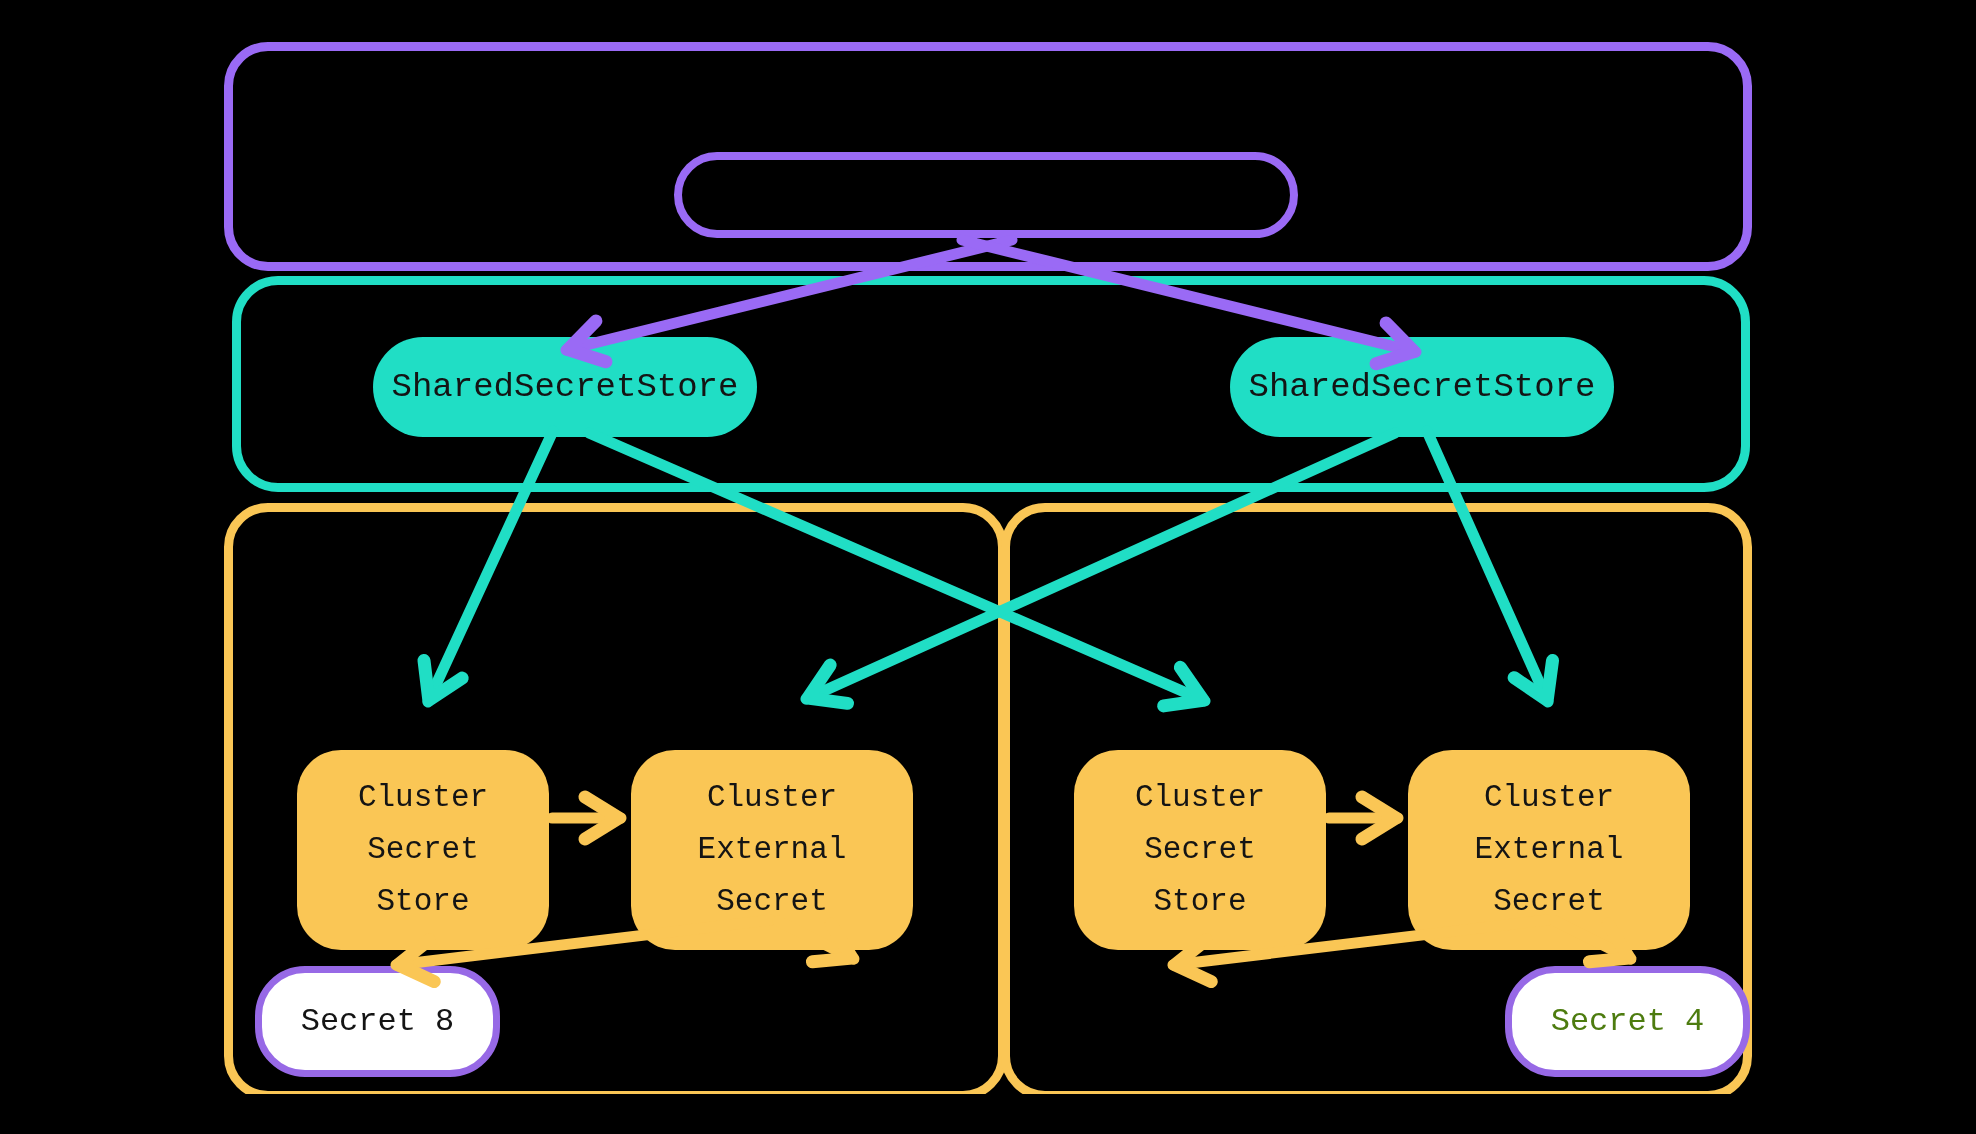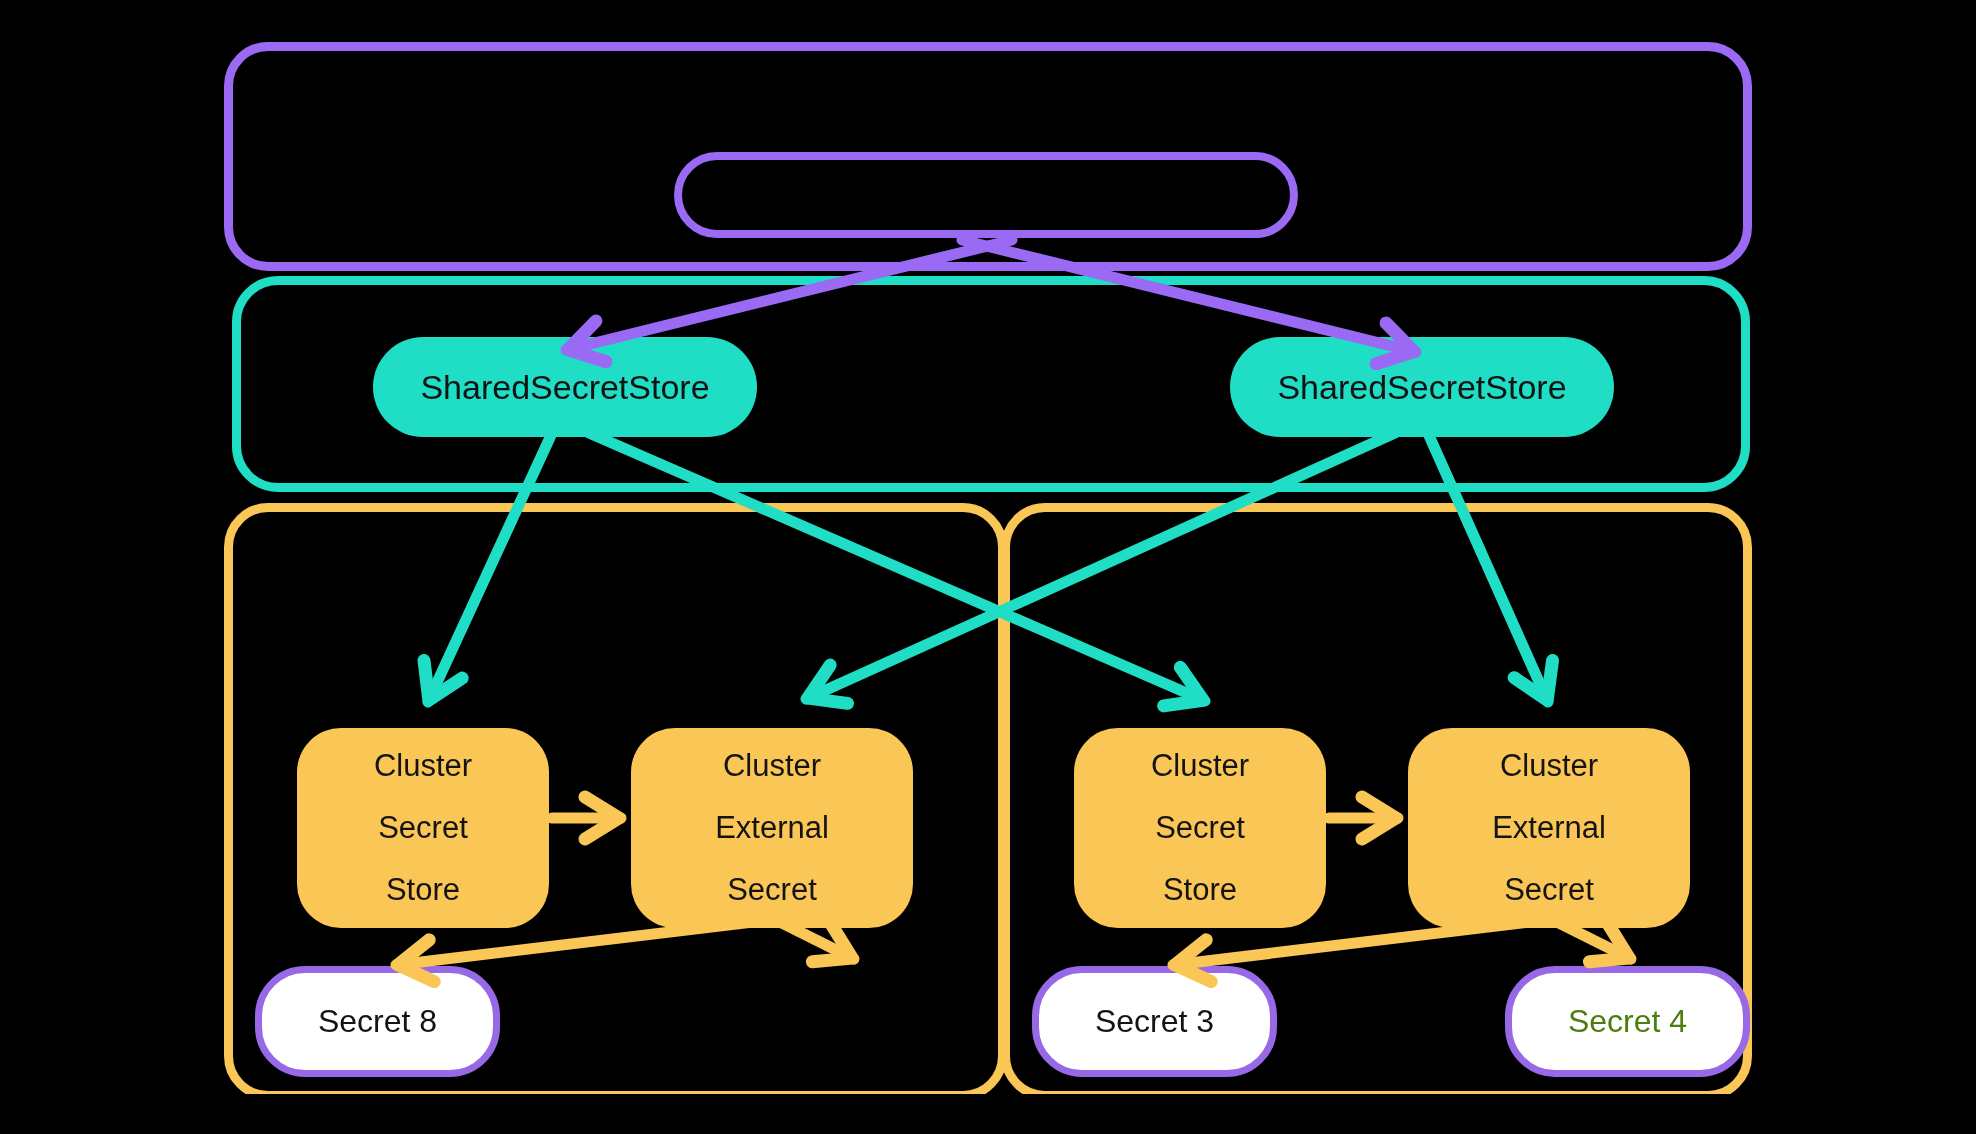--- a/index.html
+++ b/index.html
@@ -1,31 +1,31 @@
 <!DOCTYPE html>
 <html><head>
 <meta charset="utf-8">
 <style>
   html,body{margin:0;padding:0;background:#000;}
   .canvas{position:relative;width:1976px;height:1094px;background:#000;overflow:hidden;
-          font-family:Liberation Sans, sans-serif;}
+          font-family:Liberation Mono, monospace;}
   .abs{position:absolute;box-sizing:border-box;}
   
   .container-box{border-style:solid;background:transparent;}
   .purple-box{left:224px;top:42px;width:1528px;height:229px;border-width:9px;border-radius:44px;}
   .purple-pill{left:674px;top:152px;width:624px;height:86px;border-width:8px;border-radius:43px;border-style:solid;}
   .teal-box{left:232px;top:276px;width:1518px;height:216px;border-width:9px;border-radius:46px;}
   .cluster-box-1{left:224px;top:503px;width:783px;height:597px;border-width:9px;border-radius:44px;}
   .cluster-box-2{left:1001px;top:503px;width:751px;height:597px;border-width:9px;border-radius:44px;}
   
   .node{display:flex;align-items:center;justify-content:center;text-align:center;
         white-space:pre-line;color:#141414;}
   .sss-pill{width:384px;height:100px;border-radius:50px;font-size:34px;top:337px;}
   .sss-1{left:373px;} .sss-2{left:1230px;}
-  .inner-box{top:728px;height:200px;border-radius:44px;font-size:31px;line-height:62px;}
+  .inner-box{top:750px;height:200px;border-radius:44px;font-size:31px;line-height:52px;}
   .css-1{left:297px;width:252px;} .ces-1{left:631px;width:282px;}
   .css-2{left:1074px;width:252px;} .ces-2{left:1408px;width:282px;}
   .secret-pill{top:966px;width:245px;height:111px;border-radius:50px;border:7px solid;
                background:#fff;font-size:32px;}
   .s-1{left:255px;} .s-2{left:728px;} .s-3{left:1032px;} .s-4{left:1505px;}
   
   svg.edges{position:absolute;left:0;top:0;width:1976px;height:1134px;pointer-events:none;}
 </style>
 </head>
 <body>
@@ -62,23 +62,20 @@
   </div>
   <div class="abs node inner-box ces-2" style="background: rgb(250, 198, 85); color: rgb(20, 20, 20);">
     <span>Cluster
 External
 Secret</span>
   </div>
 
   <div class="abs node secret-pill s-1" style="border-color: rgb(151, 105, 230); background: rgb(255, 255, 255); color: rgb(20, 20, 20);">
     <span>Secret 8</span>
   </div>
-  <div class="abs node secret-pill s-3" style="border-color: rgb(151, 105, 230); background: rgb(255, 255, 255); color: rgb(20, 20, 20);">
-    <span>Secret 3</span>
-  </div>
   <div class="abs node secret-pill s-4" style="border-color: rgb(151, 105, 230); background: rgb(255, 255, 255); color: #4d7c0f;">
     <span>Secret 4</span>
   </div>
 
   <svg class="edges" xmlns="http://www.w3.org/2000/svg" viewBox="0 0 1976 1134">
       <defs>
         <marker id="arrow-purple" markerUnits="userSpaceOnUse" markerWidth="90" markerHeight="90" refX="2" refY="0" orient="auto" viewBox="-45 -45 90 90" overflow="visible">
           <path d="M -34 -21 L 0 0 L -34 21" fill="none" stroke="#9A6AF5" stroke-width="13" stroke-linecap="round" stroke-linejoin="round"></path>
         </marker>
         <marker id="arrow-teal" markerUnits="userSpaceOnUse" markerWidth="90" markerHeight="90" refX="2" refY="0" orient="auto" viewBox="-45 -45 90 90" overflow="visible">

